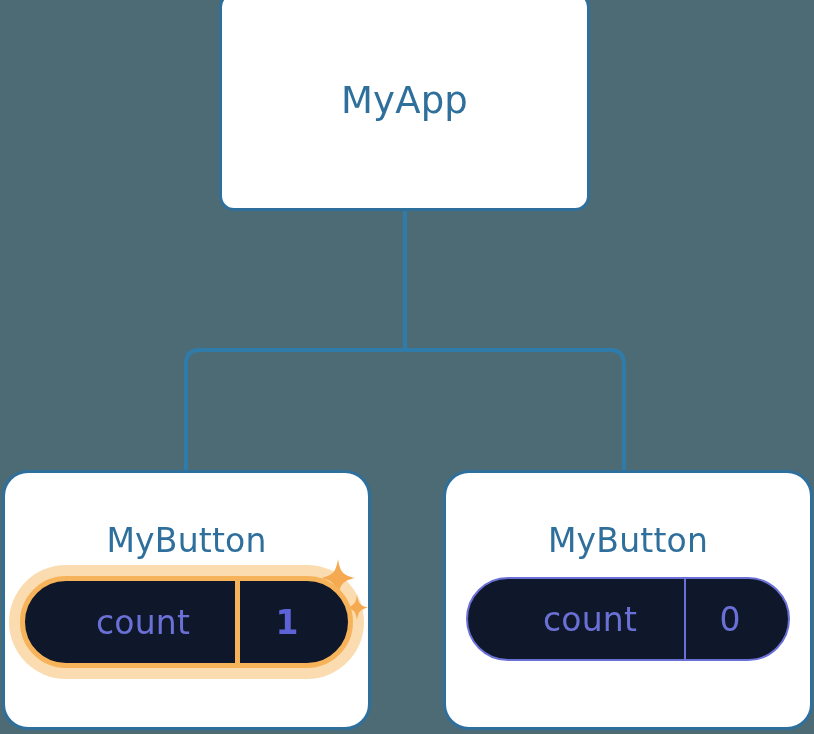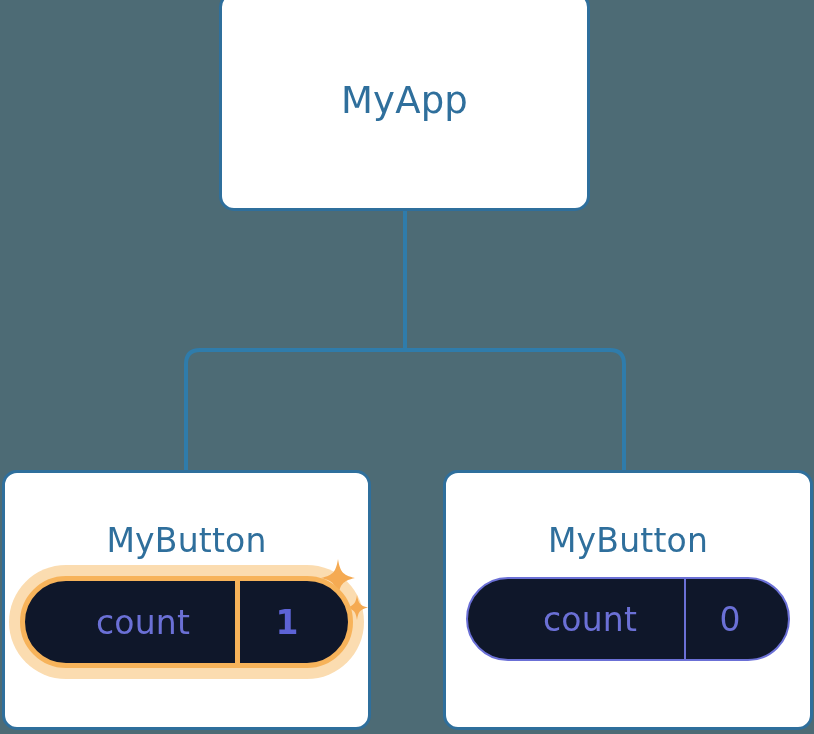--- a/index.html
+++ b/index.html
@@ -30,21 +30,21 @@
     width: 814px;
     height: 734px;
     pointer-events: none;
   }
 
   
   .node-card {
     position: absolute;
     background: #ffffff;
     border: 3px solid #2f6f9c;
-    border-radius: 15px;
+    border-radius: 26px;
     box-sizing: border-box;
   }
   #node-root {
     left: 219px;
     top: -8px;
     width: 371px;
     height: 219px;
     border-radius: 15px;
   }
   #node-child-left {

